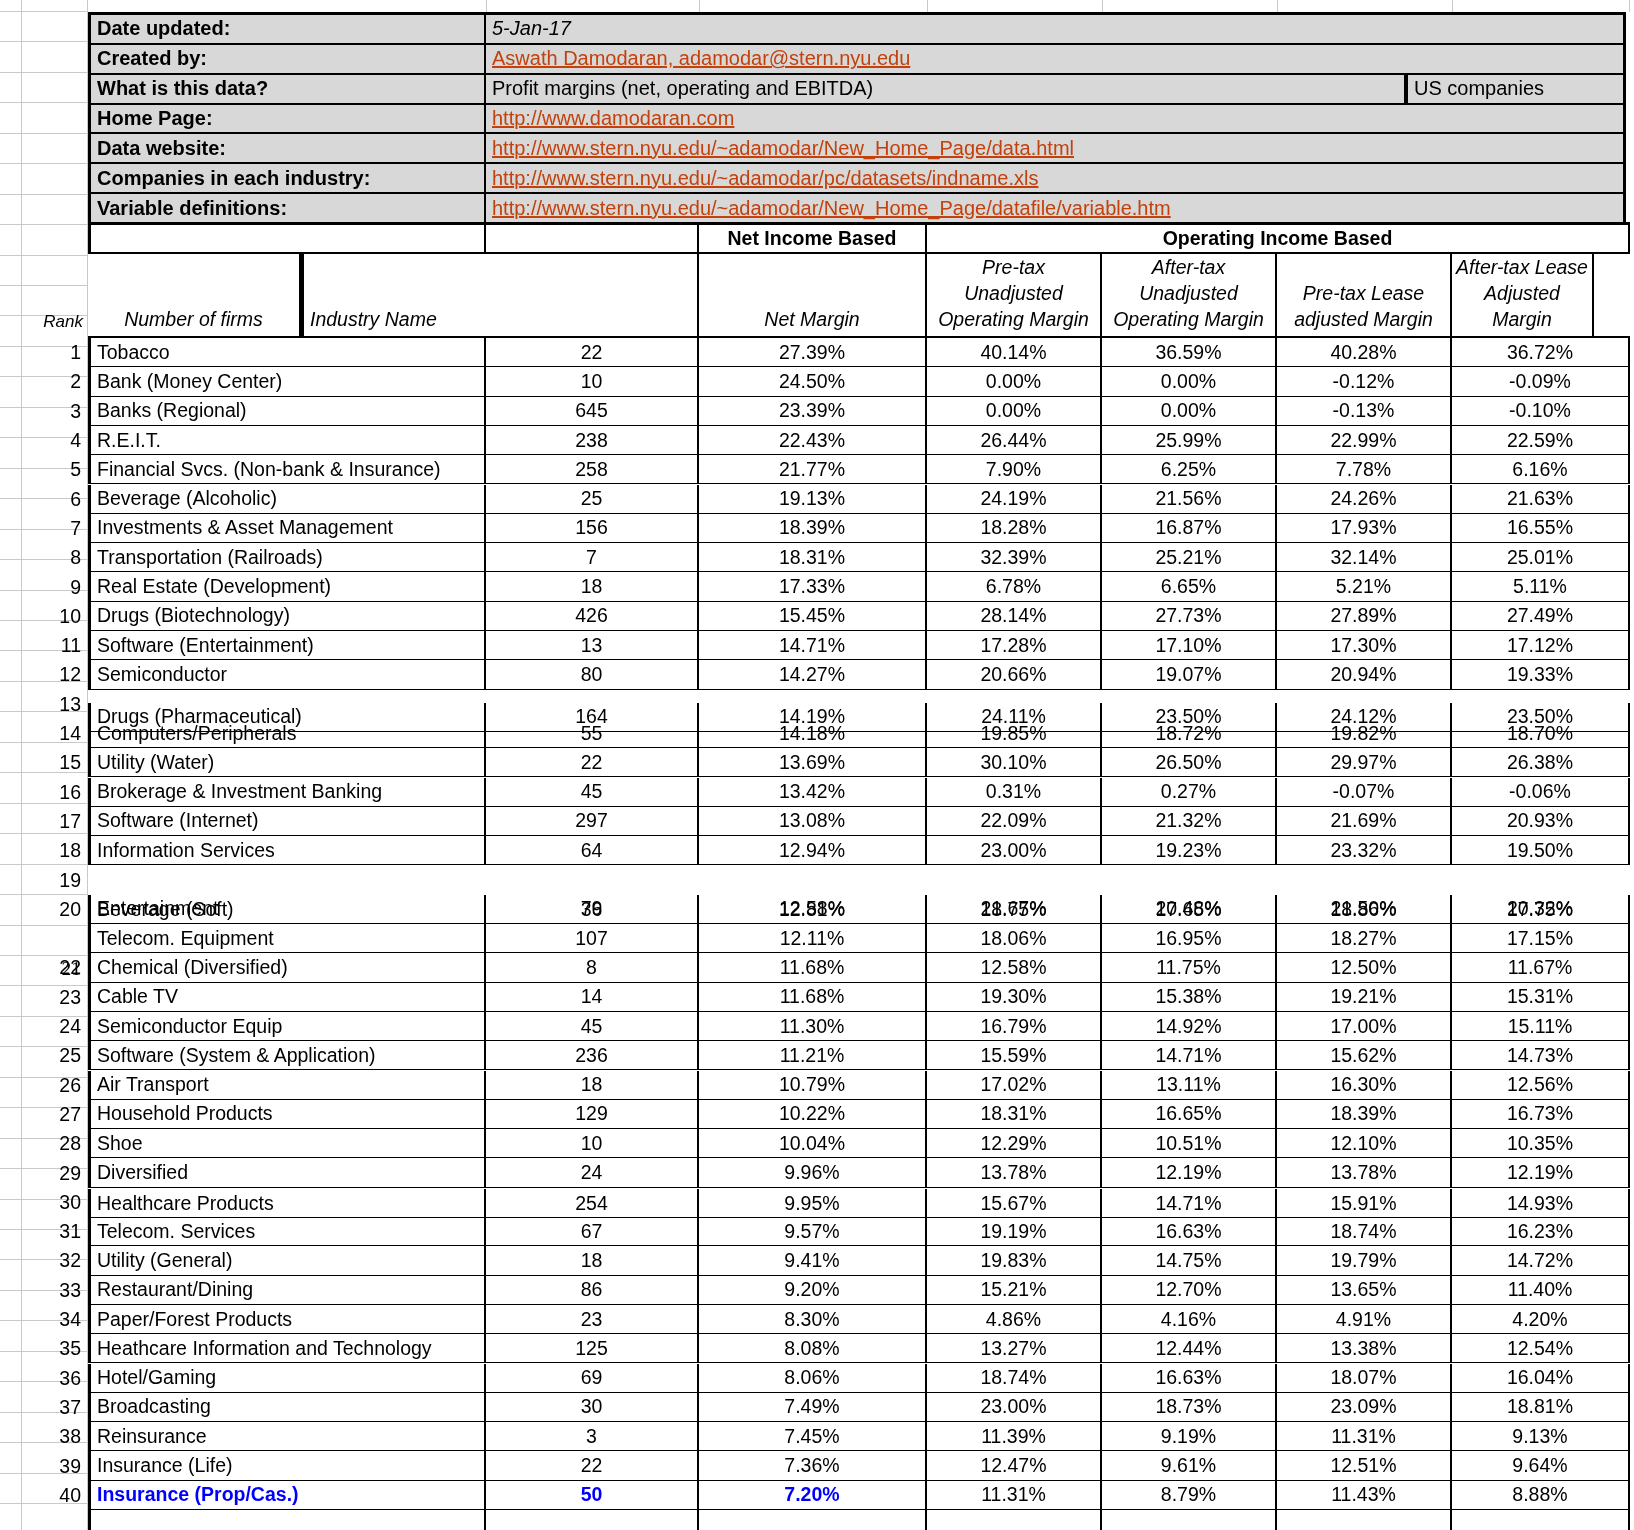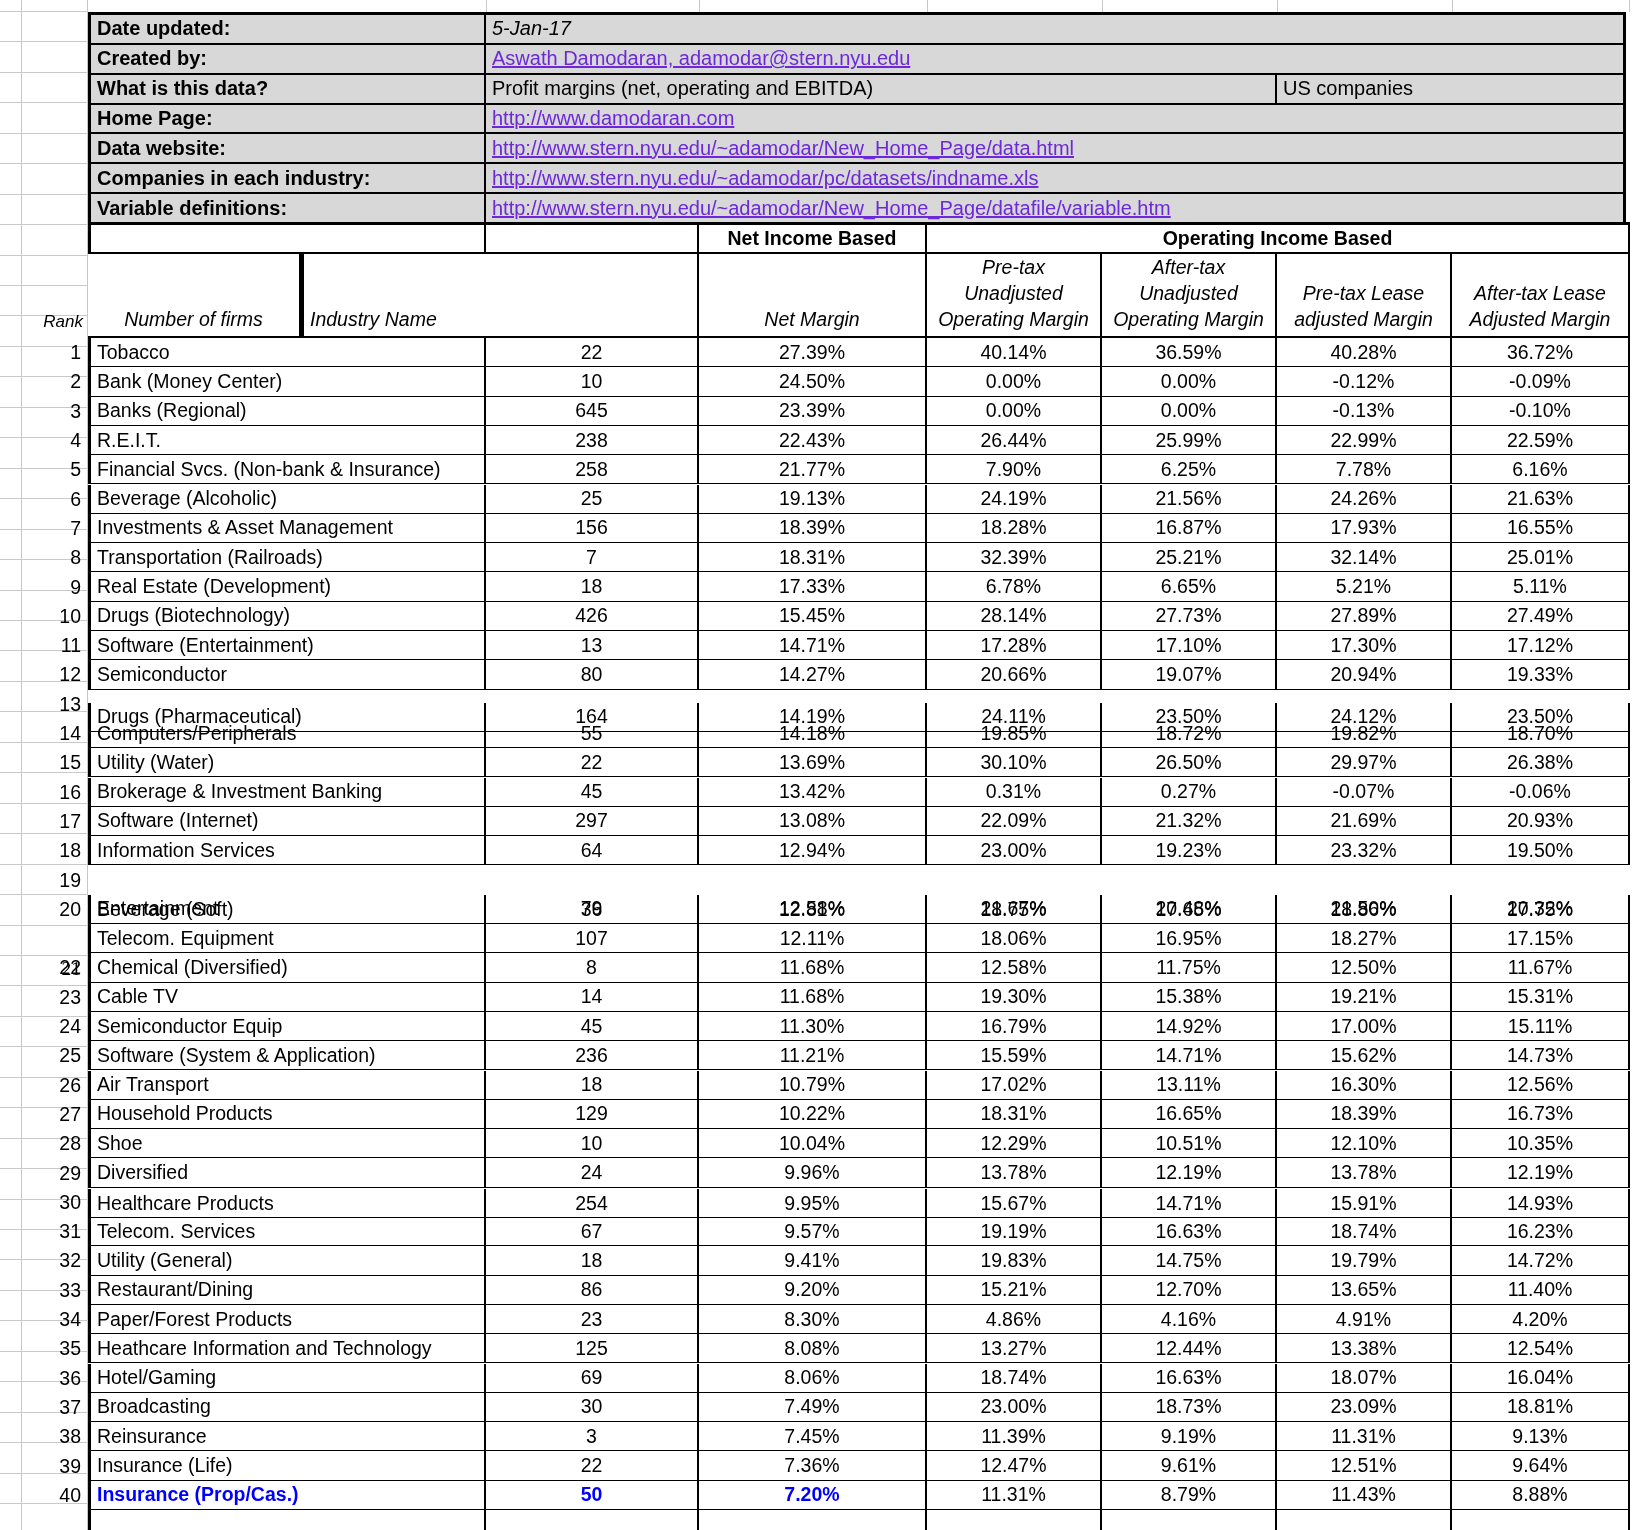--- a/index.html
+++ b/index.html
@@ -13,44 +13,44 @@
   .vstub{position:absolute;top:0;height:12px;width:1px;background:#c9c9c9;}
 
   
   .info{position:absolute;left:88px;top:12px;width:1538px;height:210px;background:#d8d8d8;
         border:3px solid #000;border-bottom:none;box-sizing:border-box;display:flex;flex-direction:column;}
   .info-row{display:flex;flex:1;border-bottom:2px solid #000;box-sizing:border-box;align-items:stretch;min-height:0;}
   .info-row:last-child{border-bottom:none;}
   .info-label{width:395px;flex:none;border-right:2px solid #000;box-sizing:border-box;
               font-weight:bold;font-size:20px;display:flex;align-items:center;padding-left:6px;}
   .info-value{flex:1;font-size:20px;display:flex;align-items:center;padding-left:6px;min-width:0;}
-  .info-value.split{flex:none;width:791px;border-right:2px solid #000000;box-sizing:border-box;}
+  .info-value.split{flex:none;width:922px;border-right:4px solid #000000;box-sizing:border-box;}
   .info-extra{flex:1;font-size:20px;display:flex;align-items:center;padding-left:6px;}
   .italic{font-style:italic;}
-  .link{color:#6d28d9;text-decoration:underline;cursor:pointer;white-space:nowrap;}
+  .link{color:#c2410c;text-decoration:underline;cursor:pointer;white-space:nowrap;}
 
   
   .tframe{position:absolute;left:88px;top:222px;width:1542px;}
   .grow{display:flex;height:32px;border-top:3px solid #000;border-bottom:2px solid #000;box-sizing:border-box;}
   .gc{box-sizing:border-box;border-right:2px solid #000;display:flex;align-items:center;justify-content:center;
       font-weight:bold;font-size:19.5px;}
   .gc.g0{width:398px;border-left:3px solid #000;}
   .gc.g1{width:213px;}
   .gc.g2{width:228px;}
   .gc.g3{width:703px;}
   .hrow{display:flex;height:84px;border-bottom:2px solid #000;box-sizing:border-box;}
   .hc{box-sizing:border-box;border-right:2px solid #000;font-style:italic;font-size:19.5px;line-height:26px;
       display:flex;align-items:flex-end;justify-content:center;text-align:center;white-space:pre-line;padding-bottom:4px;}
   .hc.h0{width:398px;border-left:3px solid #000;justify-content:flex-start;text-align:left;padding-left:6px;}
   .hc.h1{width:213px;}
   .hc.h2{width:228px;}
   .hc.h3{width:175px;}
   .hc.h4{width:175px;}
   .hc.h5{width:175px;}
-  .hc.h6{width:178px;}
+  .hc.h6{width:142px;}
 
   .tbody{position:relative;height:1172px;}
   .drow{position:absolute;left:0;width:1542px;height:29.3px;display:flex;
         border-bottom:1.5px solid #000;box-sizing:border-box;}
   .cell{box-sizing:border-box;border-right:2px solid #000;font-size:19.5px;
         display:flex;align-items:center;justify-content:center;overflow:hidden;}
   .cell.c0{width:398px;border-left:3px solid #000;justify-content:flex-start;padding-left:6px;white-space:nowrap;}
   .cell.c1{width:213px;}
   .cell.c2{width:228px;}
   .cell.c3{width:175px;}

